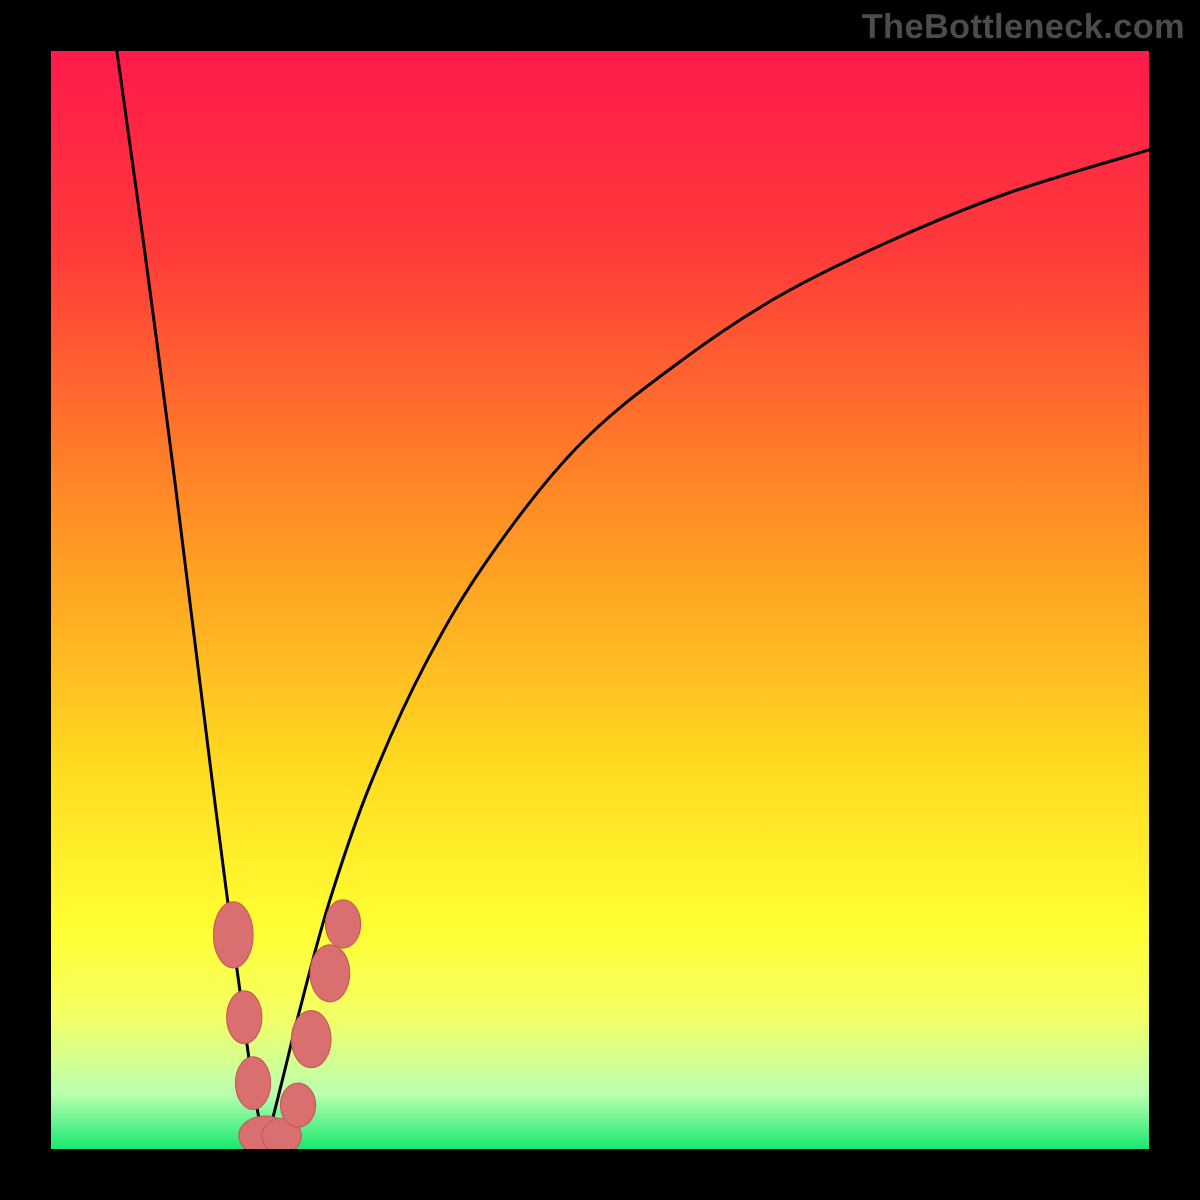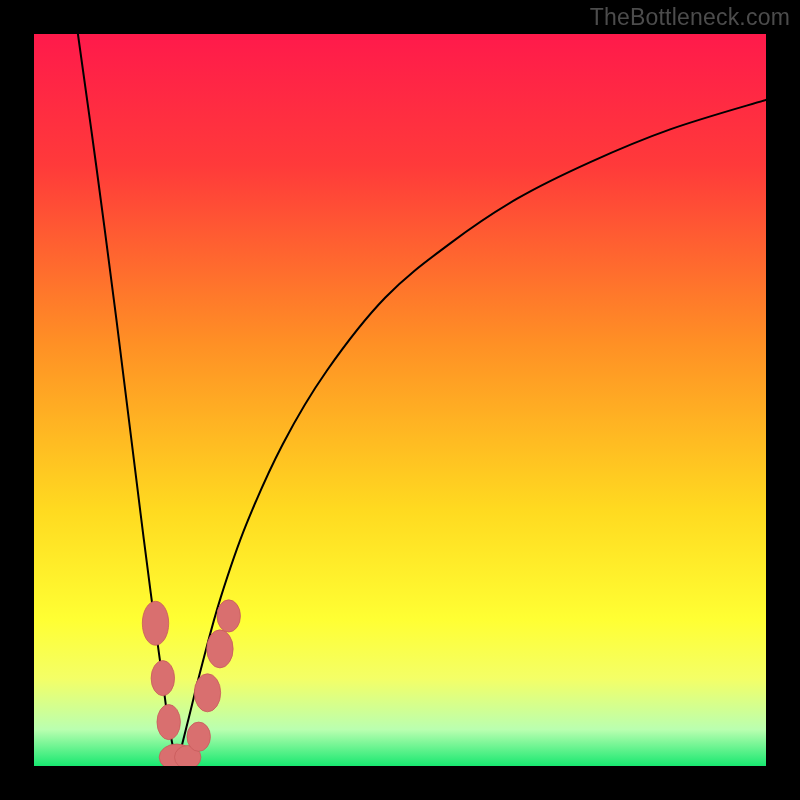--- a/index.html
+++ b/index.html
@@ -29,21 +29,21 @@
     top: 0;
     right: 0;
     bottom: 0;
   }
   .watermark {
     position: absolute;
     top: 4px;
     right: 10px;
     color: #4c4c4c;
     font-size: 23px;
-    font-weight: 400;
+    font-weight: 700;
     letter-spacing: 0.2px;
     user-select: none;
   }
   svg {
     position: absolute;
     left: 0;
     top: 0;
   }
 </style>
 </head>

